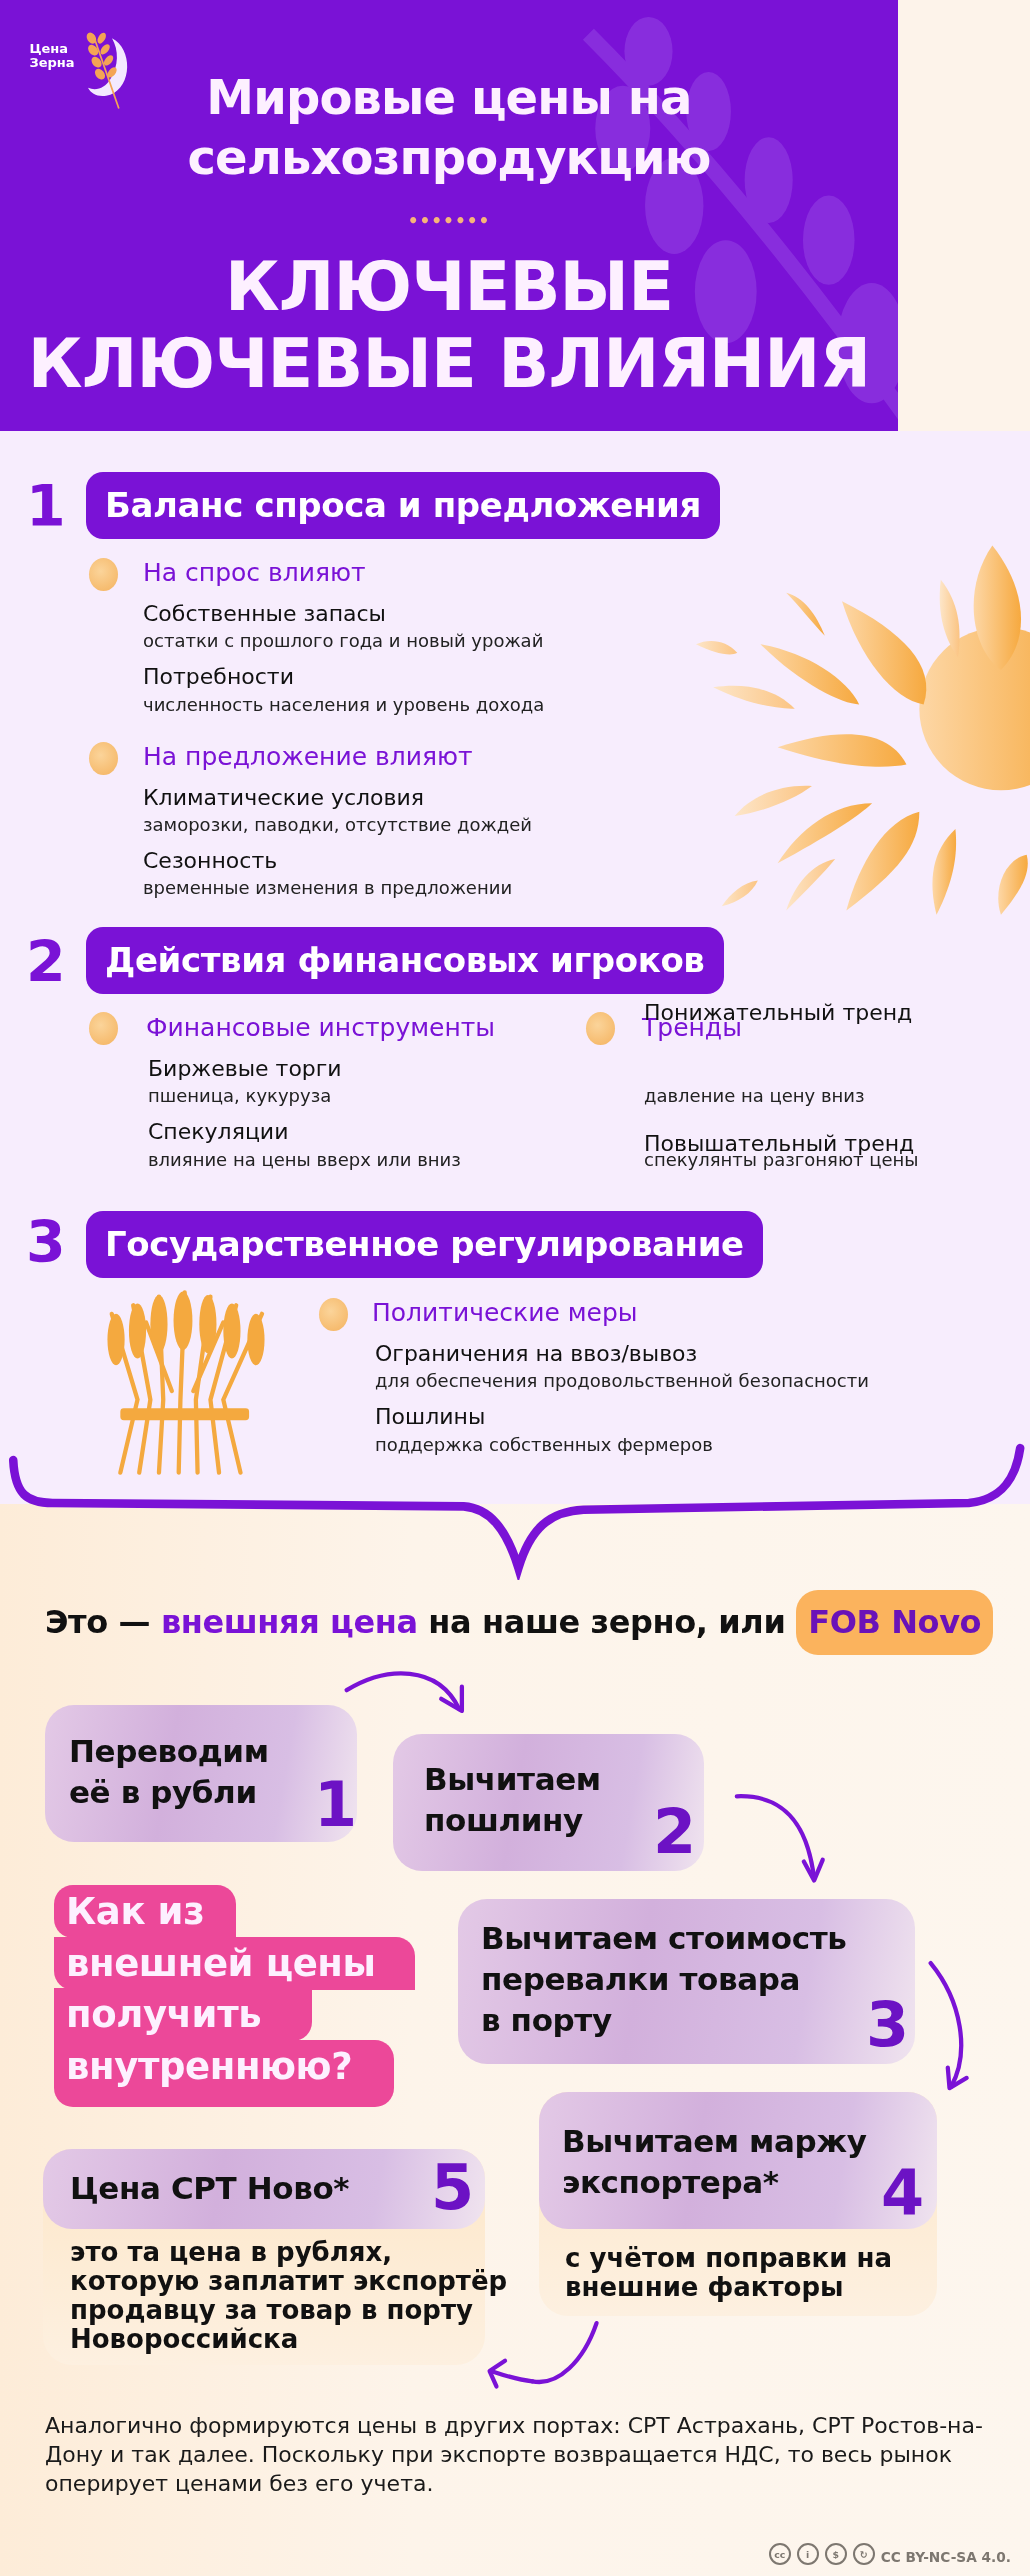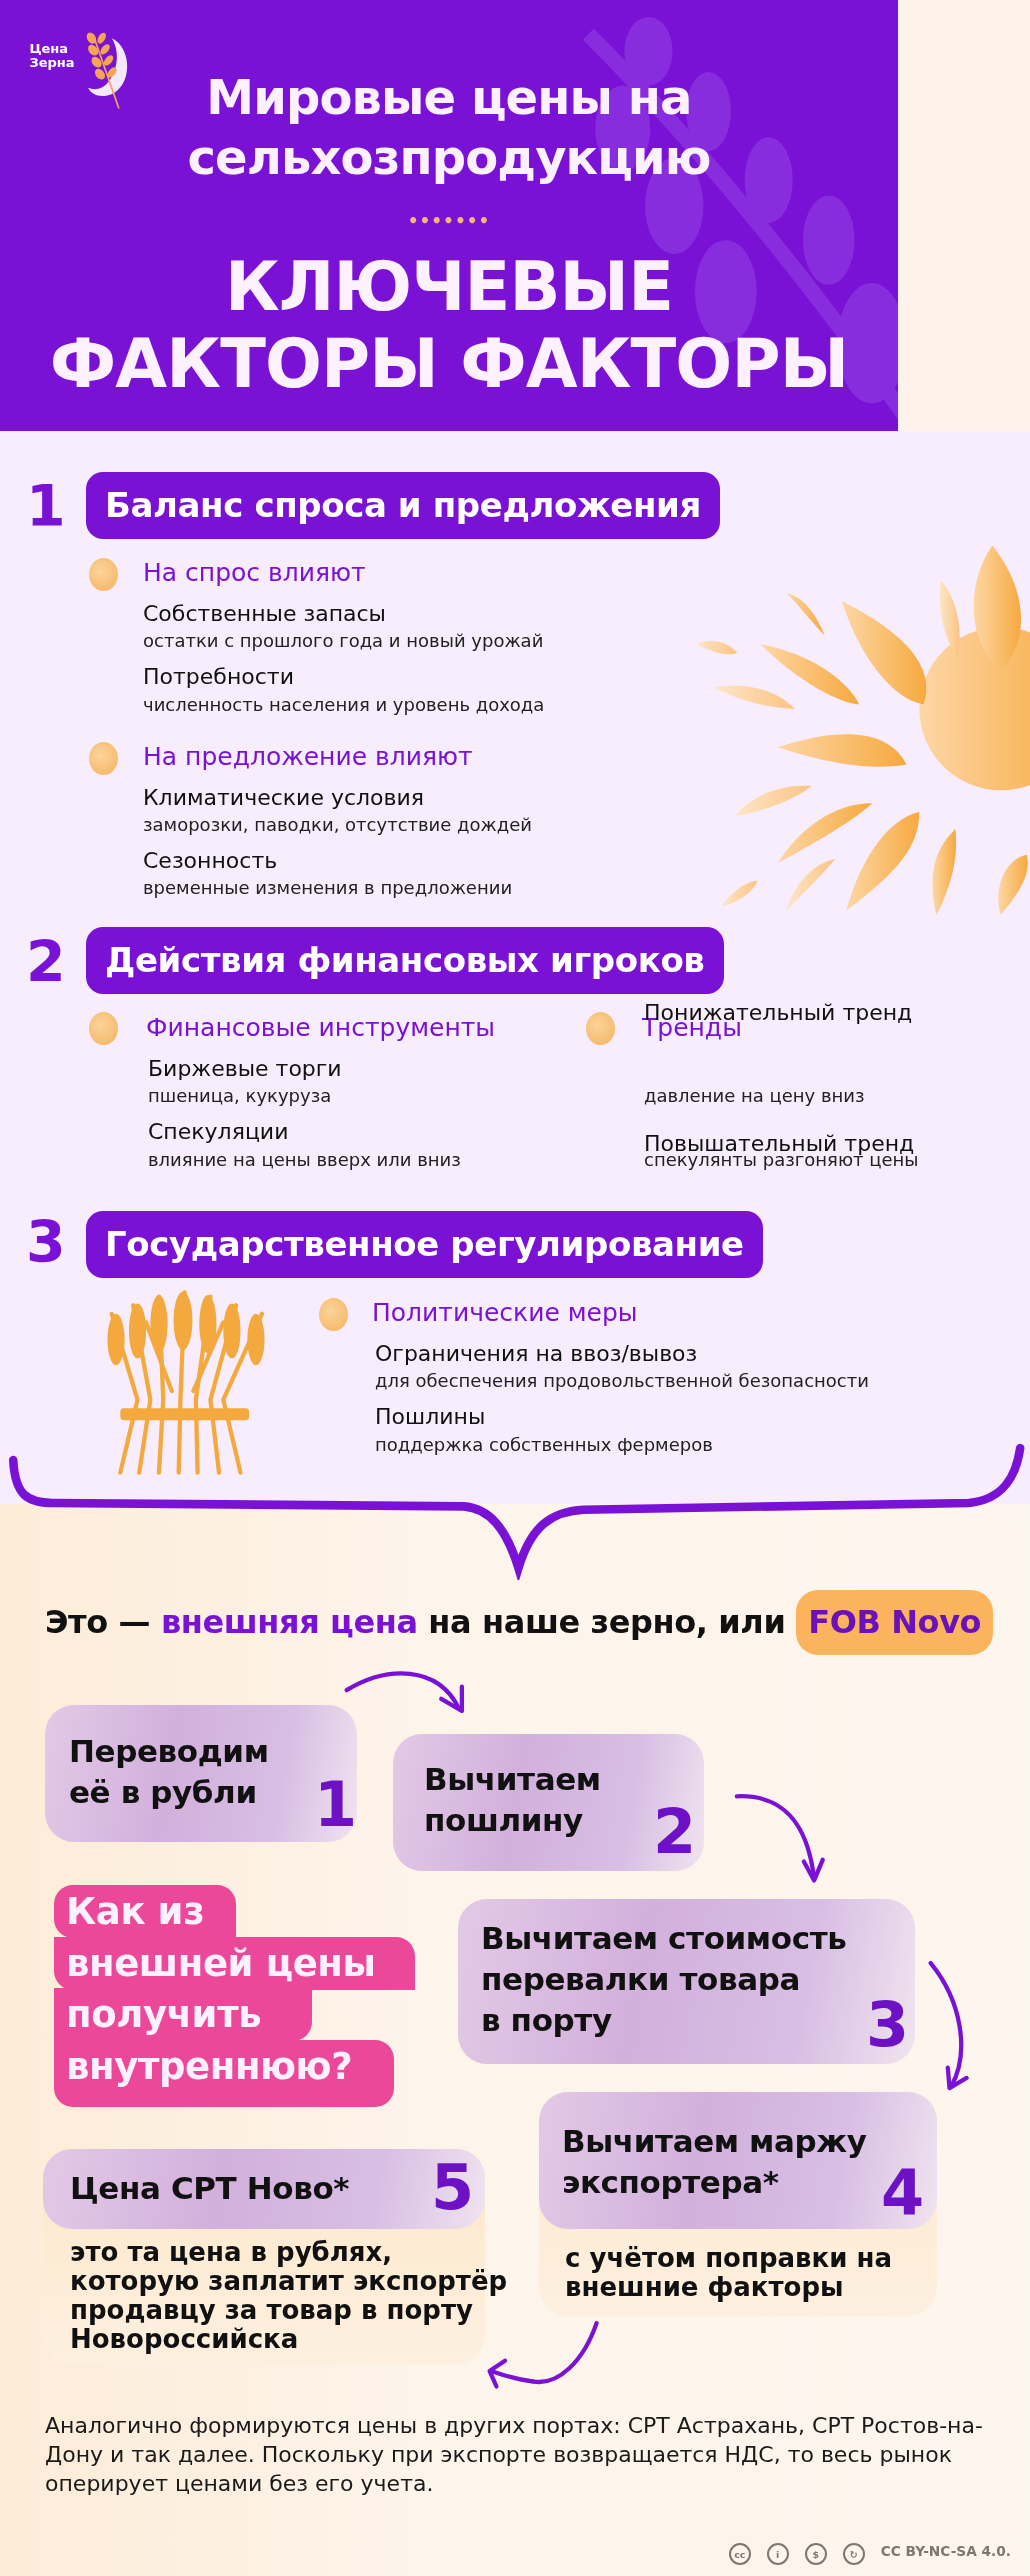--- a/index.html
+++ b/index.html
@@ -39,21 +39,21 @@
   .step-num { position: absolute; color: #6c12c4; font-weight: bold; font-size: 62px; line-height: 62px; }
   .step-body { position: absolute; border-radius: 29px; background: linear-gradient(180deg, #fde7c9 0%, #fdf0e0 100%); }
   .step-desc { position: absolute; color: #111; font-weight: bold; font-size: 26px; line-height: 29px; white-space: nowrap; }
 
   .question { position: absolute; left: 54px; top: 1885px; width: 378px; height: 228px; }
   .q-line { position: absolute; left: 0; background: #ec4899; color: #fdf0ff; font-weight: bold; font-size: 37px; line-height: 53px; padding: 0 12px; white-space: nowrap; letter-spacing: -0.4px; }
 
   .arrow { position: absolute; overflow: visible; }
 
   .footnote { position: absolute; left: 45px; top: 2411px; width: 953px; color: #1a1a1a; font-size: 22px; line-height: 29px; }
-  .license { position: absolute; right: 19px; top: 2543px; display: flex; align-items: flex-start; gap: 16px; color: #7d7770; font-weight: bold; font-size: 13.7px; }
+  .license { position: absolute; right: 19px; top: 2543px; display: flex; align-items: flex-end; gap: 6px; color: #7d7770; font-weight: bold; font-size: 13.7px; }
   .cc-icon { width: 22px; height: 22px; border: 2.1px solid #7d7770; border-radius: 50%; display: flex; align-items: center; justify-content: center; font-size: 9.4px; font-weight: bold; color: #7d7770; }
 </style>
 </head>
 <body>
 
 <div class="header">
   <svg class="header-deco" viewBox="0 0 420 480">
     <g fill="#9b4fe6" opacity="0.45">
       <ellipse cx="90" cy="40" rx="28" ry="40"></ellipse>
       <ellipse cx="60" cy="130" rx="32" ry="50"></ellipse>
@@ -88,21 +88,21 @@
     </svg>
   </div>
 
   <div class="title-1">
     <div>Мировые цены на</div>
     <div>сельхозпродукцию</div>
   </div>
   <div class="title-dots">•••••••</div>
   <div class="title-2">
     <div>КЛЮЧЕВЫЕ</div>
-    <div>ФАКТОРЫ ФАКТОРЫ</div>
+    <div>КЛЮЧЕВЫЕ ВЛИЯНИЯ</div>
   </div>
 </div>
 
 <div class="factors"></div>
 
 <svg class="sun" viewBox="0 0 390 470">
   <defs>
     <linearGradient id="sg" x1="0" y1="0" x2="1" y2="0">
       <stop offset="0" stop-color="#fdd7a6"></stop>
       <stop offset="1" stop-color="#f6a93f"></stop>

